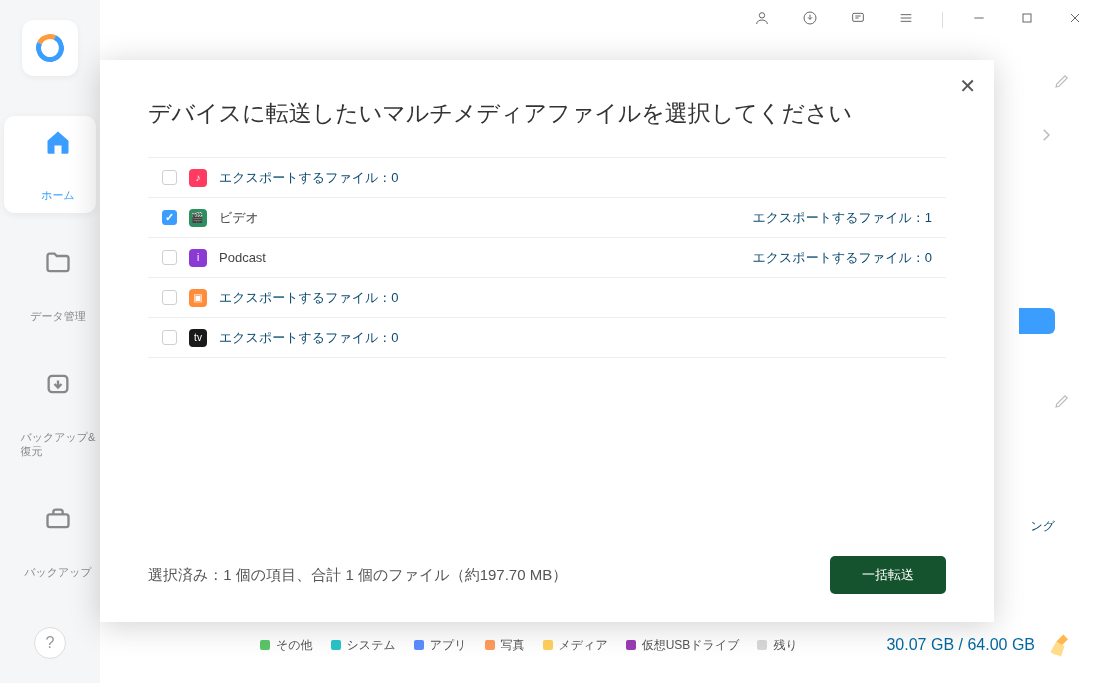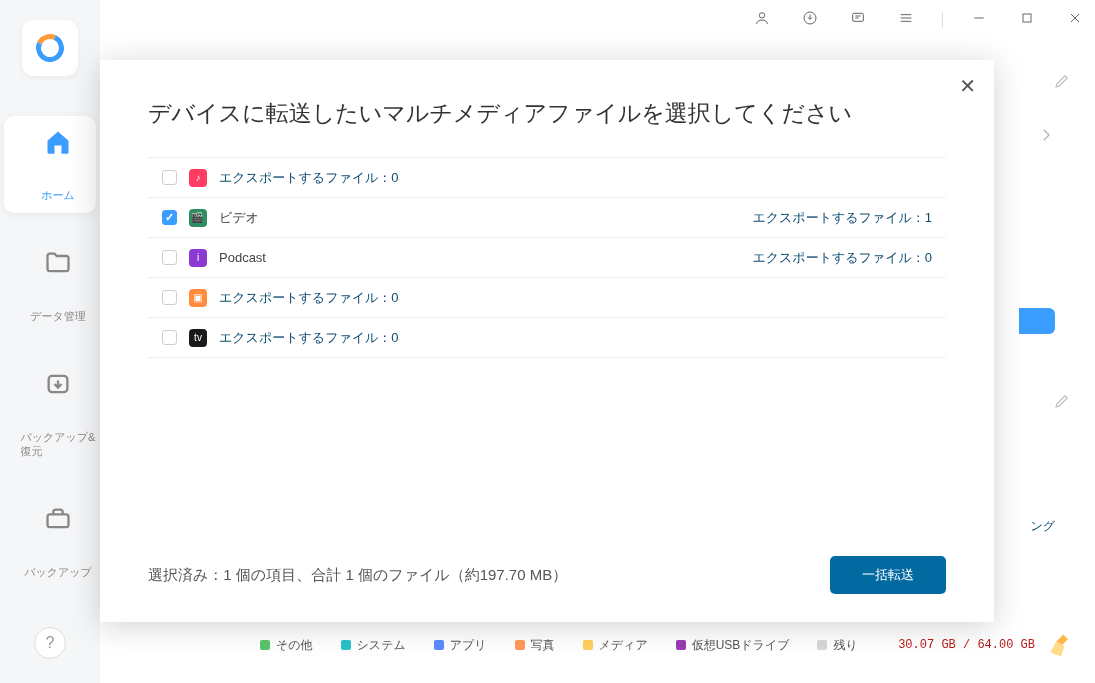--- a/index.html
+++ b/index.html
@@ -26,39 +26,39 @@
 .edit-icon { position:absolute; right:24px; width:18px; height:18px; stroke:#bbb; fill:none; stroke-width:1.5; }
 .edit1 { top:72px; }
 .edit2 { top:392px; }
 .arrow-area { position:absolute; right:40px; top:126px; }
 .arrow-area svg { width:18px; height:18px; stroke:#bbb; fill:none; stroke-width:2; }
 .blue-strip { position:absolute; right:40px; top:308px; width:36px; height:26px; background:#3b9eff; border-radius:0 6px 6px 0; }
 .gray-text { position:absolute; right:40px; top:518px; font-size:12px; color:#0c4a6e; }
 
 
 .storage { position:absolute; left:160px; right:20px; bottom:24px; display:flex; align-items:center; gap:12px; }
-.legend { display:flex; gap:28px; flex:1; }
+.legend { display:flex; gap:18px; flex:1; }
 .legend-item { display:flex; align-items:center; gap:6px; font-size:12px; color:#555; }
 .legend-swatch { width:10px; height:10px; border-radius:2px; }
-.storage-text { font-size:12px; color:#b91c1c;font-family:Liberation Mono, monospace; }
+.storage-text { font-size:16px; color:#0369a1; }
 .broom { width:28px; height:28px; }
 .modal { position:absolute; left:100px; top:60px; width:894px; height:562px; background:#fff; box-shadow:0 4px 30px rgba(0,0,0,0.18); }
 .modal-close { position:absolute; right:18px; top:14px; font-size:20px; color:#555; cursor:pointer; font-weight:300;}
 .modal-title { font-size:23px; color:#333; padding:38px 48px 28px 48px; font-weight:400; }
 .file-list { margin:0 48px; border-top:1px solid #eee; }
 .file-row { display:flex; align-items:center; height:40px; border-bottom:1px solid #eee; padding:0 14px; gap:12px; }
 .chk { width:15px; height:15px; border:1.5px solid #cfcfcf; border-radius:3px; display:flex; align-items:center; justify-content:center; flex-shrink:0; }
 .chk.checked { background:#3b9eff; border-color:#3b9eff; }
 .chk.checked::after { content:"✓"; color:#fff; font-size:11px; font-weight:bold; }
 .file-icon { width:18px; height:18px; border-radius:4px; display:flex; align-items:center; justify-content:center; font-size:10px; color:#fff; flex-shrink:0; }
 .file-name { font-size:13px; color:#444; flex:1; }
 .file-count { font-size:13px; color:#0c4a6e; }
 .modal-footer { position:absolute; bottom:28px; left:48px; right:48px; display:flex; align-items:center; justify-content:space-between; }
 .modal-summary { font-size:15px; color:#555; }
-.transfer-btn { background:#0369a1; color:#fff; border:none; padding:10px 32px; border-radius:5px; font-size:13px; cursor:pointer; }
+.transfer-btn { background:#14532d; color:#fff; border:none; padding:10px 32px; border-radius:5px; font-size:13px; cursor:pointer; }
 </style>
 </head>
 <body>
 
 <div class="sidebar">
   <div class="logo">
       <div class="logo-inner"></div>
     </div>
 
   <div class="nav-item active">

